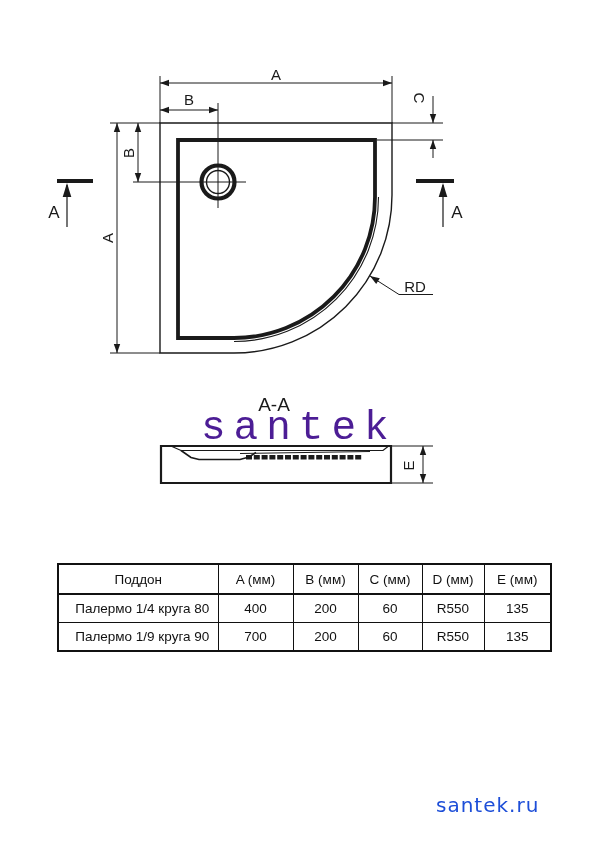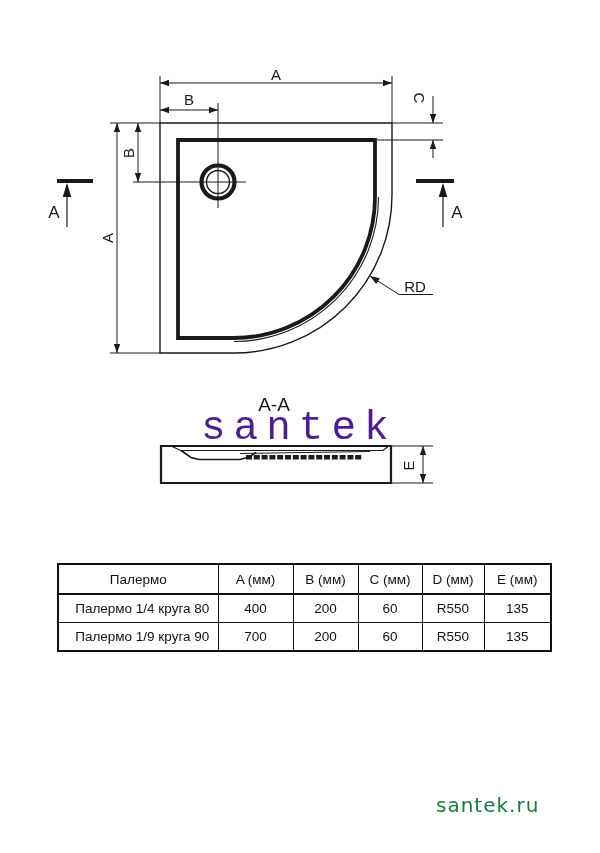--- a/index.html
+++ b/index.html
@@ -8,21 +8,21 @@
     overflow:hidden; font-family:"Liberation Sans", sans-serif;
   }
   #drawing { position:absolute; left:0; top:0; }
   .wm-center {
     position:absolute; left:201px; top:405px;
     font-size:41px; letter-spacing:8px; color:#4c1d95;
     font-family:Liberation Mono, monospace; user-select:none;
   }
   .wm-footer {
     position:absolute; left:436px; top:793px;
-    font-size:20px; letter-spacing:1px; color:#15803d;
+    font-size:20px; letter-spacing:1px; color:#1d4ed8;
     font-family:"DejaVu Sans", sans-serif; user-select:none;
   }
   table.dims {
     position:absolute; left:57px; top:563px;
     border-collapse:collapse; table-layout:fixed; width:493px;
     border:2.4px solid #111; font-size:13.5px; color:#111;
   }
   table.dims td {
     border:1.2px solid #111; text-align:center; height:27px;
     padding:0 2px; overflow:hidden; white-space:nowrap;
@@ -126,21 +126,21 @@
     <colgroup>
       <col style="width:160px">
         <col style="width:75px">
         <col style="width:65px">
       <col style="width:64px">
         <col style="width:62px">
         <col style="width:67px">
     </colgroup>
     <tbody>
         <tr class="hdr">
-      <td>Палермо</td>
+      <td>Поддон</td>
       <td>A (мм)</td>
       <td>B (мм)</td>
       <td>C (мм)</td>
       <td>D (мм)</td>
       <td>E (мм)</td>
     </tr>
     <tr>
       <td class="name">Палермо 1/4 круга 80</td>
       <td>400</td>
       <td>200</td>

